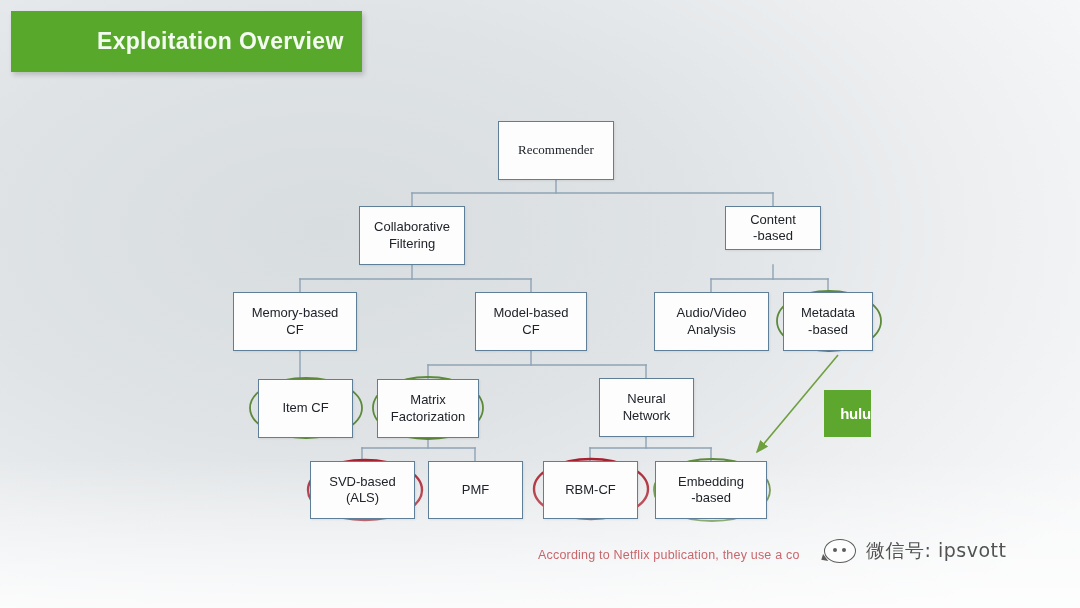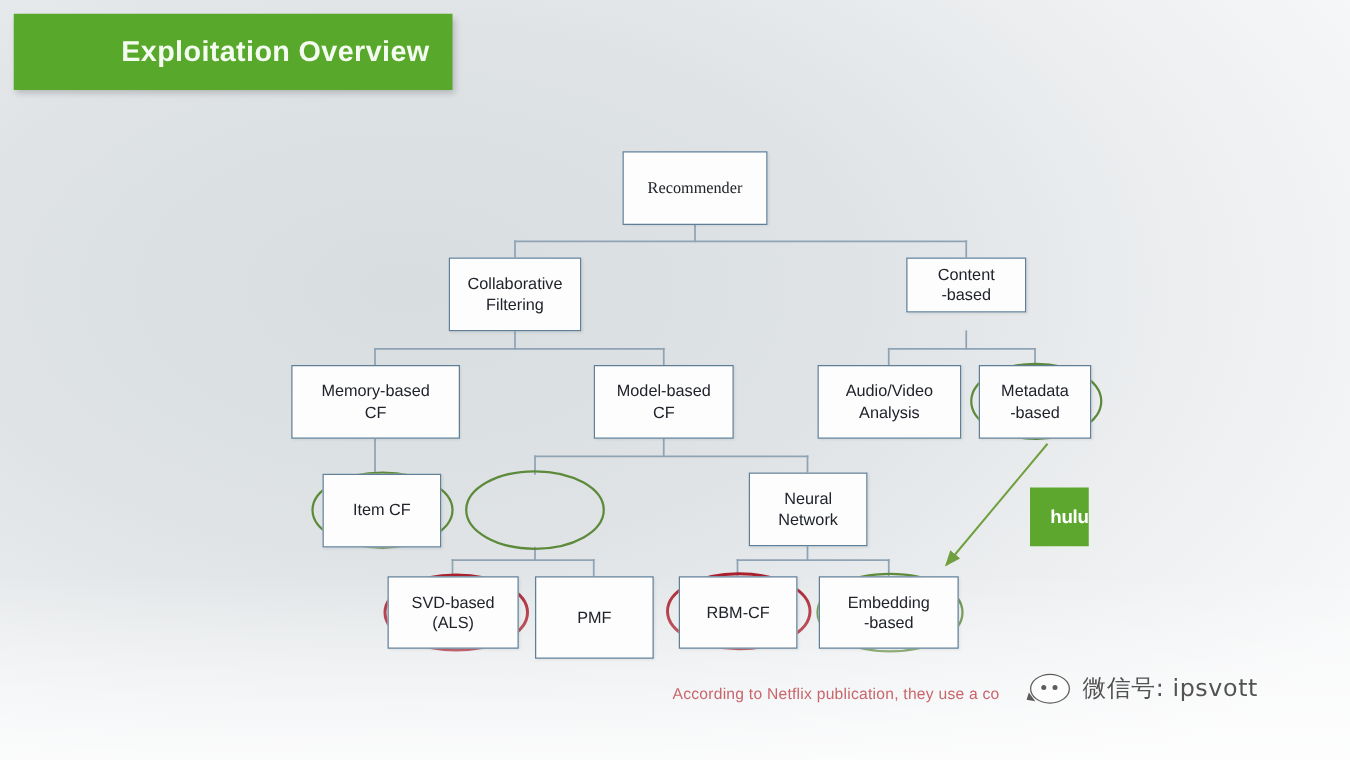--- a/index.html
+++ b/index.html
@@ -237,21 +237,21 @@
   <div class="node" style="left:359px; top:206px; width:106px; height:59px;">
     <span>Collaborative
 Filtering</span>
   </div>
 
   <div class="node" style="left:725px; top:206px; width:96px; height:44px;">
     <span>Content
 -based</span>
   </div>
 
-  <div class="node" style="left:233px; top:292px; width:135px; height:59px;">
+  <div class="node" style="left:233px; top:292px; width:124px; height:59px;">
     <span>Memory-based
 CF</span>
   </div>
 
   <div class="node" style="left:475px; top:292px; width:112px; height:59px;">
     <span>Model-based
 CF</span>
   </div>
 
   <div class="node" style="left:654px; top:292px; width:115px; height:59px;">
@@ -261,32 +261,36 @@
 
   <div class="node" style="left:783px; top:292px; width:90px; height:59px;">
     <span>Metadata
 -based</span>
   </div>
 
   <div class="node" style="left:258px; top:379px; width:95px; height:59px;">
     <span>Item CF</span>
   </div>
 
+  <div class="node" style="left:377px; top:379px; width:102px; height:59px;">
+    <span>Matrix
+Factorization</span>
+  </div>
 
   <div class="node" style="left:599px; top:378px; width:95px; height:59px;">
     <span>Neural
 Network</span>
   </div>
 
   <div class="node" style="left:310px; top:461px; width:105px; height:58px;">
     <span>SVD-based
 (ALS)</span>
   </div>
 
-  <div class="node" style="left:428px; top:461px; width:95px; height:66px;">
+  <div class="node" style="left:428px; top:461px; width:95px; height:58px;">
     <span>PMF</span>
   </div>
 
   <div class="node" style="left:543px; top:461px; width:95px; height:58px;">
     <span>RBM-CF</span>
   </div>
 
   <div class="node" style="left:655px; top:461px; width:112px; height:58px;">
     <span>Embedding
 -based</span>

